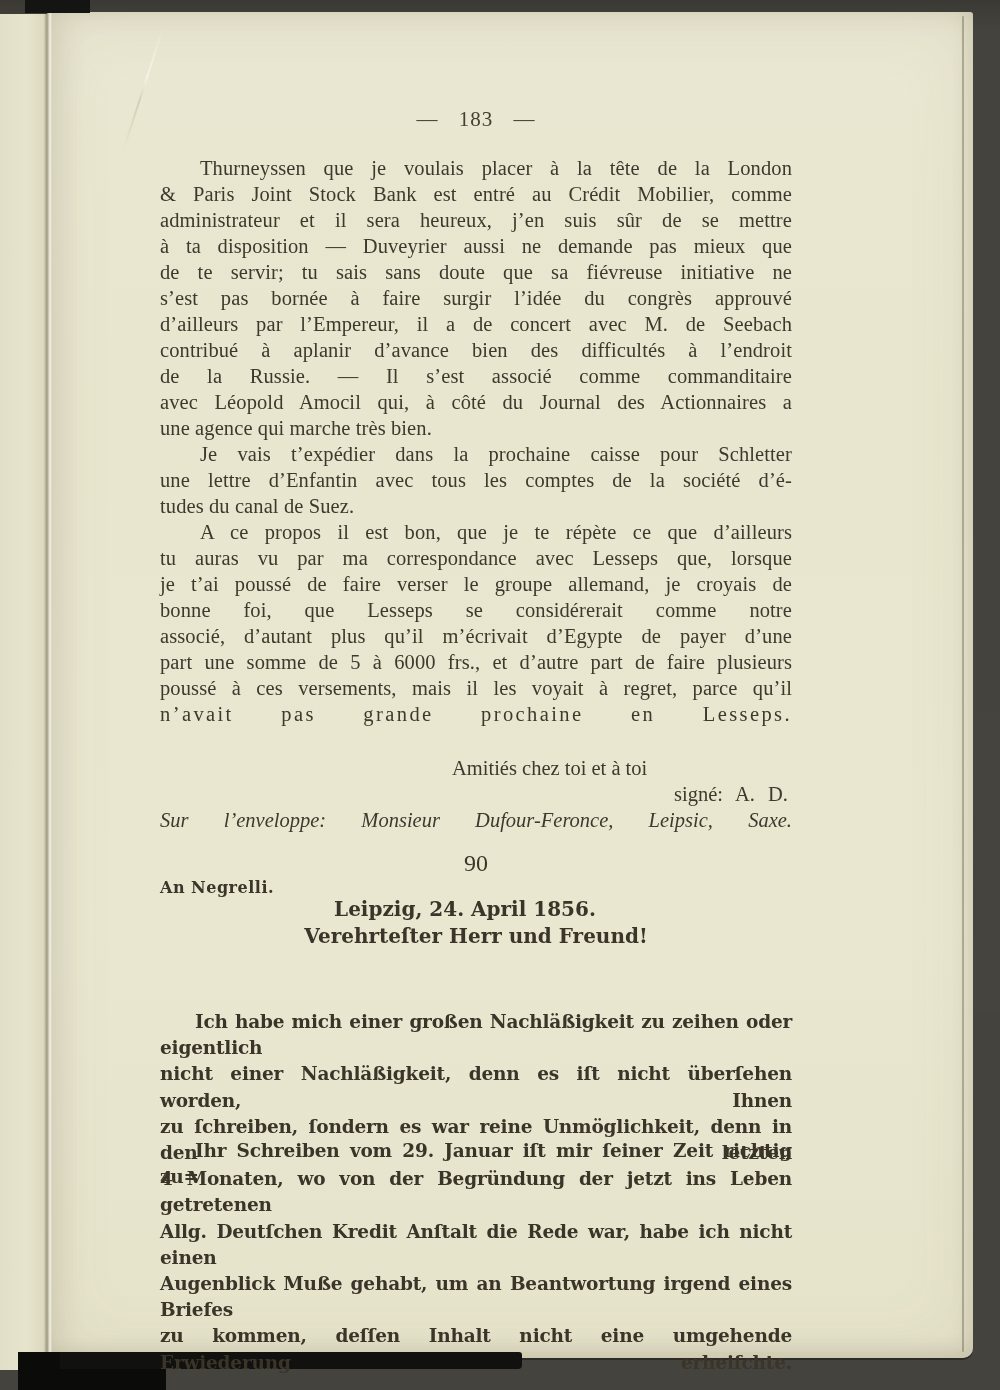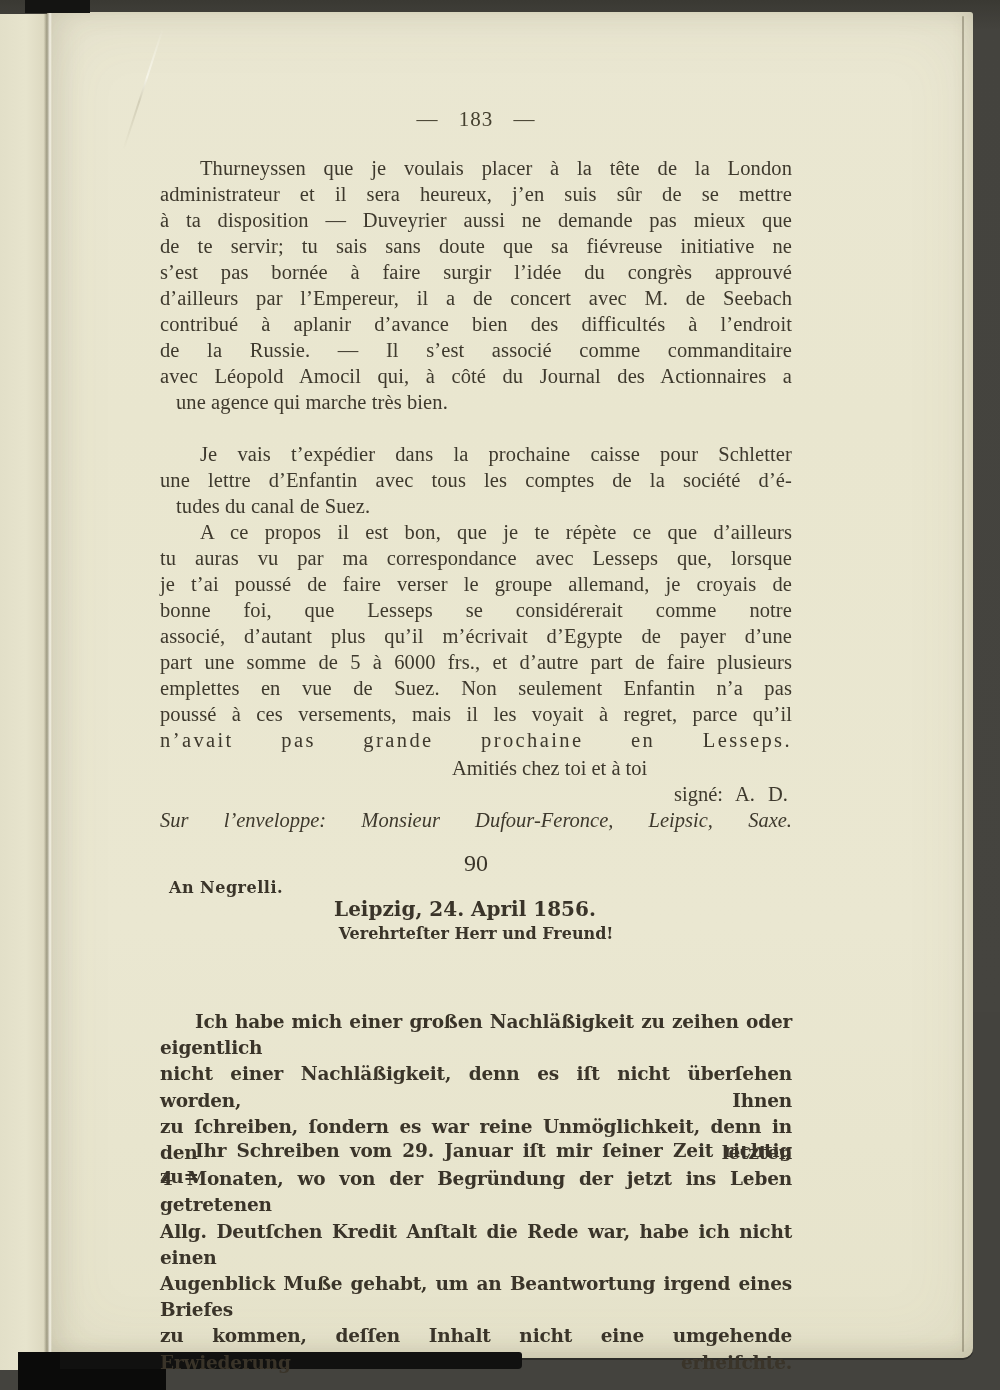--- a/index.html
+++ b/index.html
@@ -66,50 +66,50 @@
     letter-spacing:1px;color:#45402f;
   }
   .fr{
     position:absolute;left:0;width:632px;
     font-size:20.5px;line-height:26px;letter-spacing:0.1px;
   }
   .para1{top:155px;}
   .para2{top:441px;}
   .para3{top:519px;}
   .line{text-align:justify;text-align-last:justify;}
-  .line.last{text-align-last:left;margin-left:16px;}
+  .line.last{text-align-last:left;}
   .line.indent{text-indent:40px;}
   .line.spaced{letter-spacing:2.4px;}
   .closing{
     position:absolute;left:292px;top:755px;font-size:20.5px;line-height:26px;
   }
   .signature{
     position:absolute;left:0;top:781px;width:628px;text-align:right;
     font-size:20.5px;line-height:26px;word-spacing:8px;
   }
   .envelope{
     position:absolute;left:0;top:807px;width:632px;
     font-size:20.5px;line-height:26px;
     text-align:justify;text-align-last:justify;font-style:italic;
   }
   .section-number{
     position:absolute;left:0;top:850px;width:100%;text-align:center;
     font-size:24px;color:#3a352a;
   }
   .fraktur{font-family:"DejaVu Serif", serif;font-weight:bold;color:#3a3429;}
   .addressee{
-    position:absolute;left:9px;top:878px;font-size:16px;letter-spacing:0.5px;
+    position:absolute;left:0;top:878px;font-size:16px;letter-spacing:0.5px;
   }
   .dateline{
     position:absolute;left:0;top:897px;width:610px;text-align:center;
     font-size:20px;
   }
   .salutation{
     position:absolute;left:0;top:924px;width:100%;text-align:center;
-    font-size:16px;
+    font-size:20px;
   }
   .de{
     position:absolute;left:0;width:632px;
     font-size:18.5px;line-height:26.2px;letter-spacing:-0.2px;
   }
   .gpara1{top:1009px;}
   .gpara2{top:1138px;}
   .de .line.indent{text-indent:35px;}
 </style>
 </head>
@@ -128,20 +128,21 @@
   <div class="black-mark-top"></div>
   <div class="black-mark-bottom"></div>
   <div class="black-strip-bottom"></div>
 
   <div class="column">
 
     <div class="pagenum">— 183 —</div>
 
     <div class="fr para1">
         <div class="line indent">Thurneyssen que je voulais placer à la tête de la London</div>
+        <div class="line">&amp; Paris Joint Stock Bank est entré au Crédit Mobilier, comme</div>
         <div class="line">administrateur et il sera heureux, j’en suis sûr de se mettre</div>
         <div class="line">à ta disposition — Duveyrier aussi ne demande pas mieux que</div>
         <div class="line">de te servir; tu sais sans doute que sa fiévreuse initiative ne</div>
         <div class="line">s’est pas bornée à faire surgir l’idée du congrès approuvé</div>
         <div class="line">d’ailleurs par l’Empereur, il a de concert avec M. de Seebach</div>
         <div class="line">contribué à aplanir d’avance bien des difficultés à l’endroit</div>
         <div class="line">de la Russie. — Il s’est associé comme commanditaire</div>
         <div class="line">avec Léopold Amocil qui, à côté du Journal des Actionnaires a</div>
         <div class="line last">une agence qui marche très bien.</div>
       </div>
@@ -152,21 +153,20 @@
         <div class="line last">tudes du canal de Suez.</div>
       </div>
 
     <div class="fr para3">
         <div class="line indent">A ce propos il est bon, que je te répète ce que d’ailleurs</div>
         <div class="line">tu auras vu par ma correspondance avec Lesseps que, lorsque</div>
         <div class="line">je t’ai poussé de faire verser le groupe allemand, je croyais de</div>
         <div class="line">bonne foi, que Lesseps se considérerait comme notre</div>
         <div class="line">associé, d’autant plus qu’il m’écrivait d’Egypte de payer d’une</div>
         <div class="line">part une somme de 5 à 6000 frs., et d’autre part de faire plusieurs</div>
-        <div class="line">emplettes en vue de Suez. Non seulement Enfantin n’a pas</div>
         <div class="line">poussé à ces versements, mais il les voyait à regret, parce qu’il</div>
         <div class="line spaced">n’avait pas grande prochaine en Lesseps.</div>
       </div>
 
     <div class="closing">Amitiés chez toi et à toi</div>
 
     <div class="signature">signé: A. D.</div>
 
     <div class="envelope">Sur l’enveloppe: Monsieur Dufour-Feronce, Leipsic, Saxe.</div>
 

